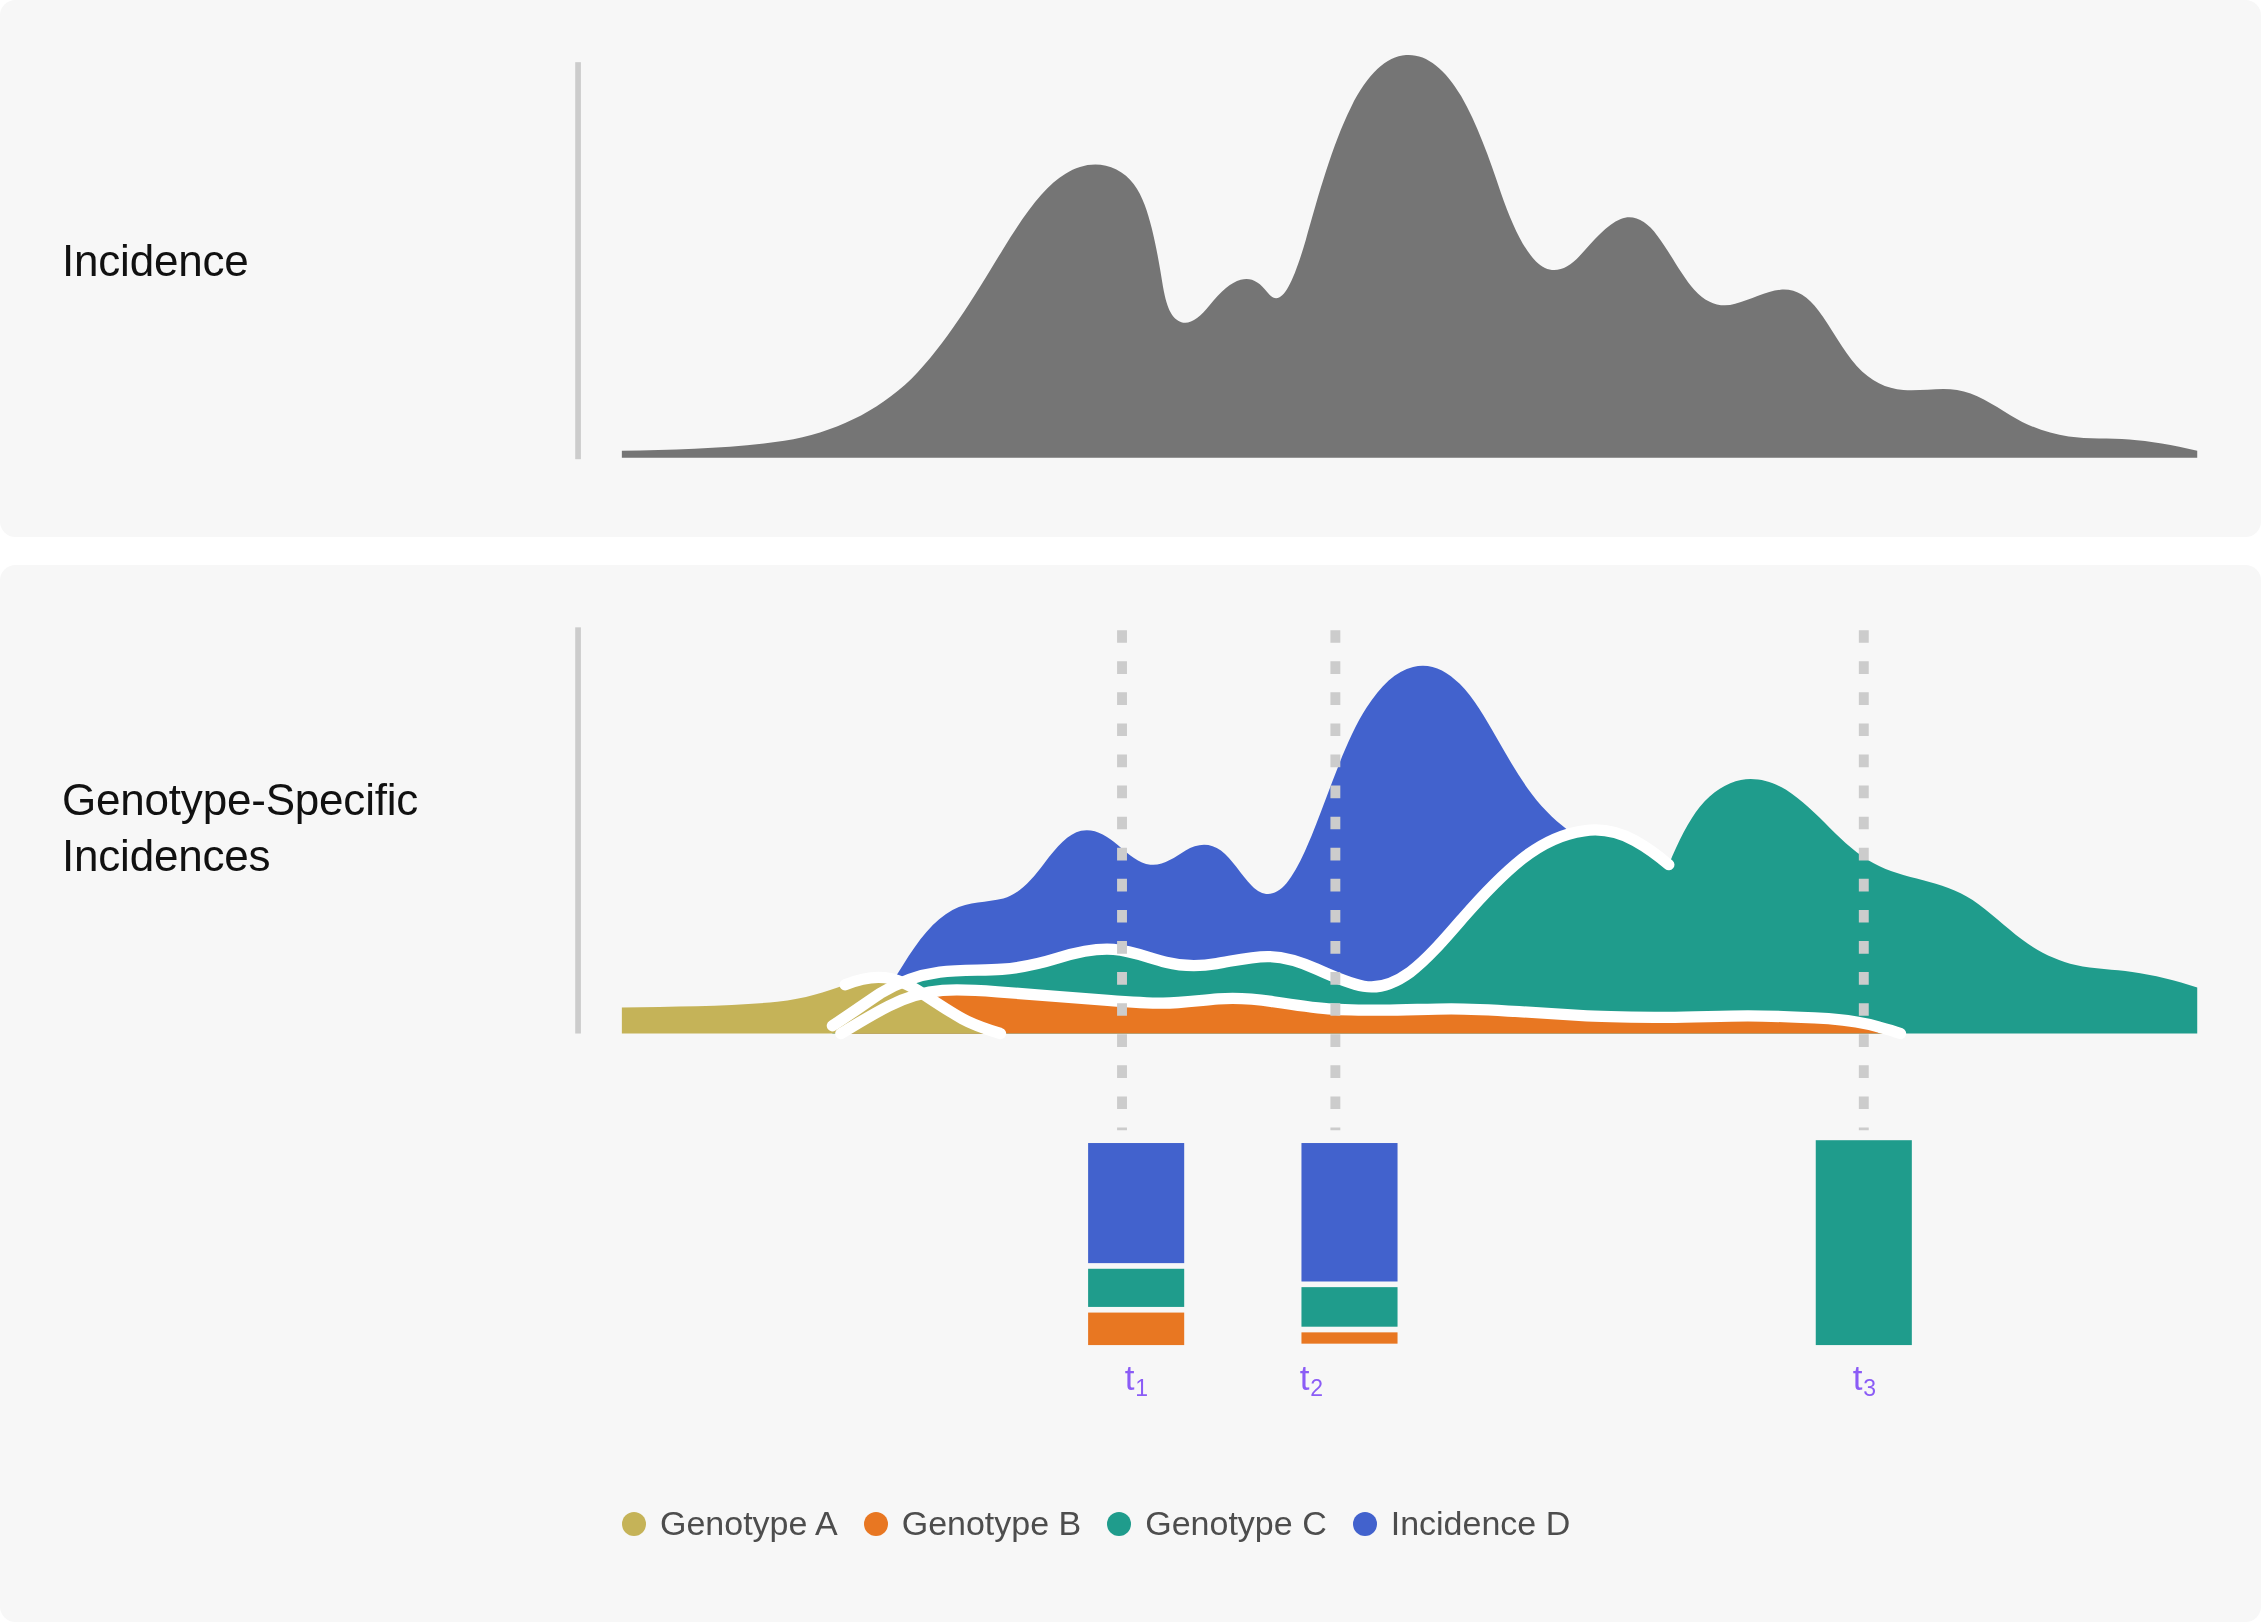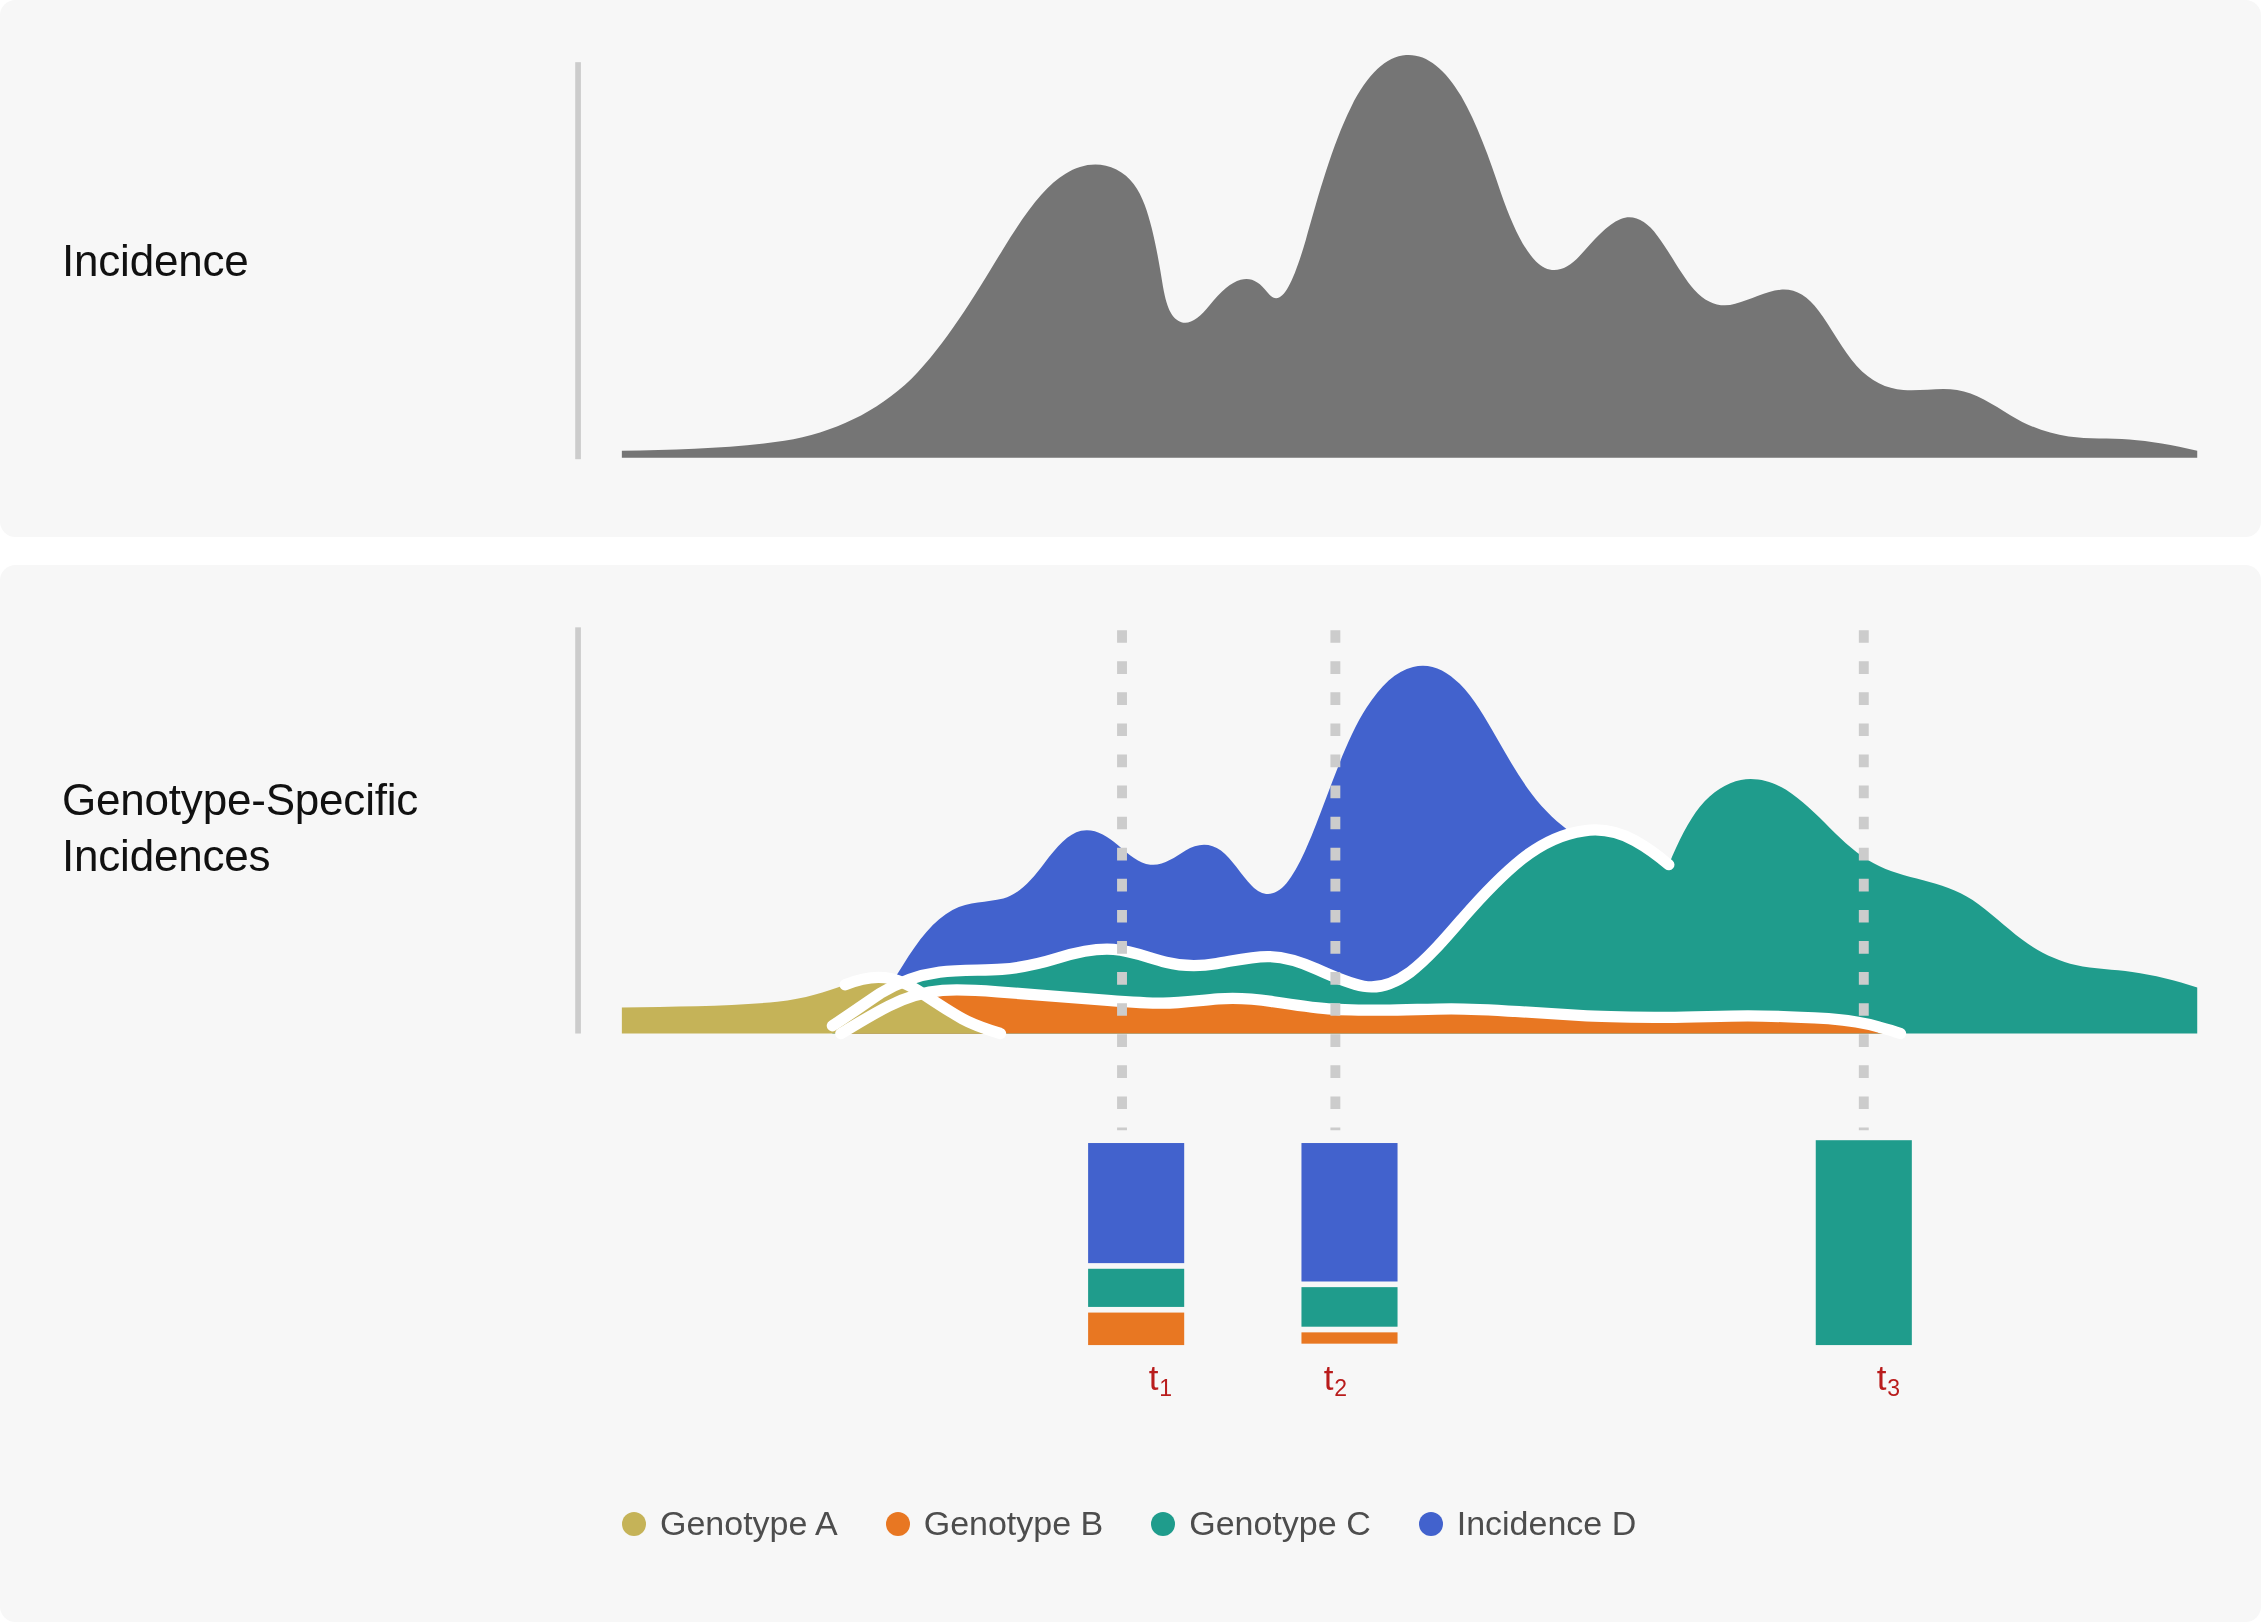--- a/index.html
+++ b/index.html
@@ -76,41 +76,40 @@
     top: 0;
     width: 2261px;
     height: 1622px;
     overflow: visible;
   }
 
   
   .tick-label {
     position: absolute;
     font-size: 35px;
-    color: #b91c1c;
+    color: #8b5cf6;
     transform: translateX(-50%);
     white-space: nowrap;
-    margin-left: 24px;
   }
   .tick-label sub {
     font-size: 23px;
     vertical-align: baseline;
     position: relative;
     top: 6.4px;
     left: 0.7px;
   }
 
   
   .legend {
     position: absolute;
     left: 622px;
     top: 1504px;
     display: flex;
     align-items: center;
-    gap: 48px;
+    gap: 26px;
   }
   .legend-item {
     display: flex;
     align-items: center;
     gap: 14px;
   }
   .legend-dot {
     width: 24px;
     height: 24px;
     border-radius: 50%;

